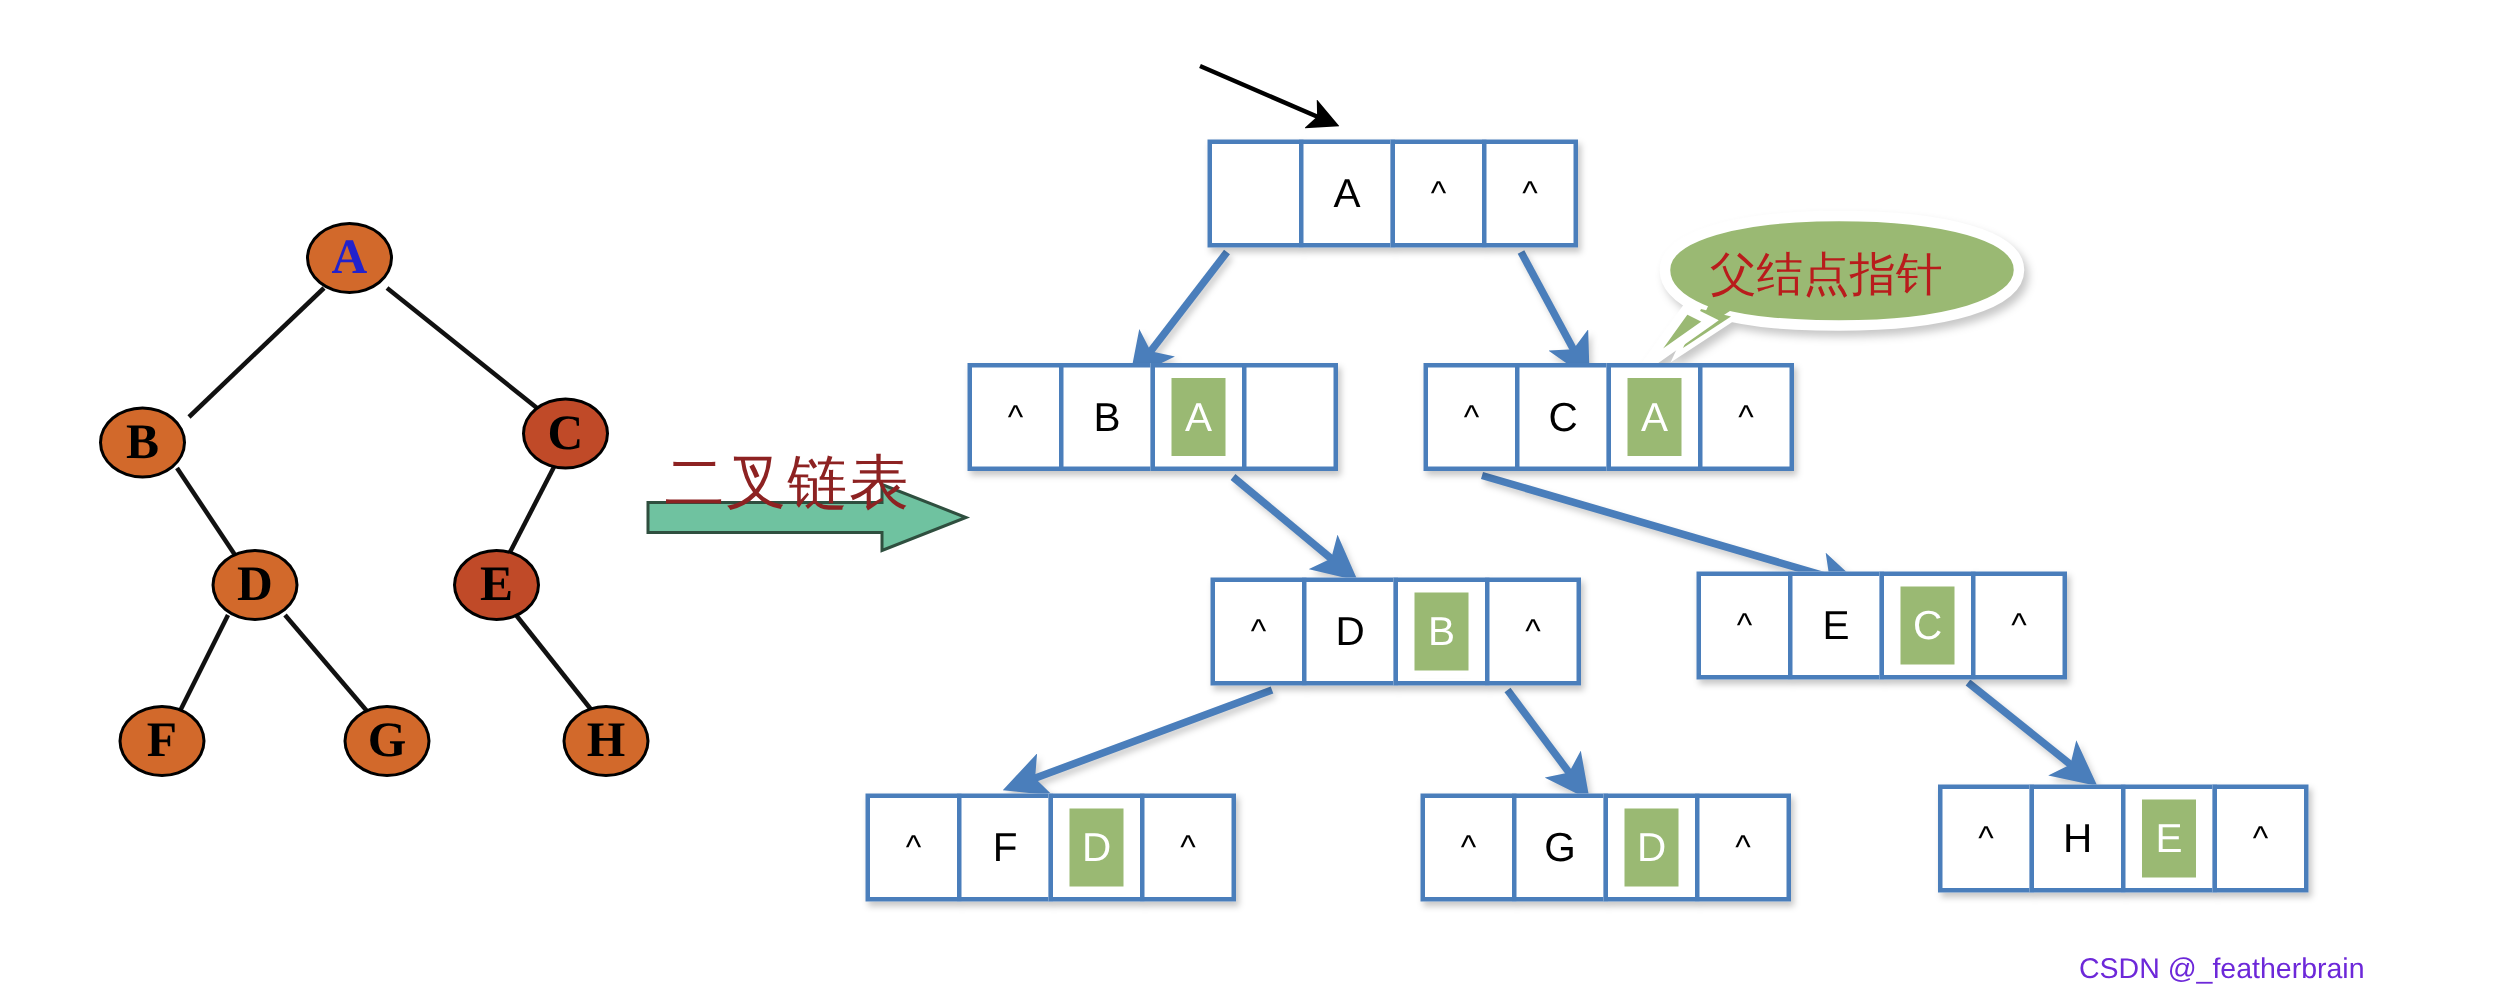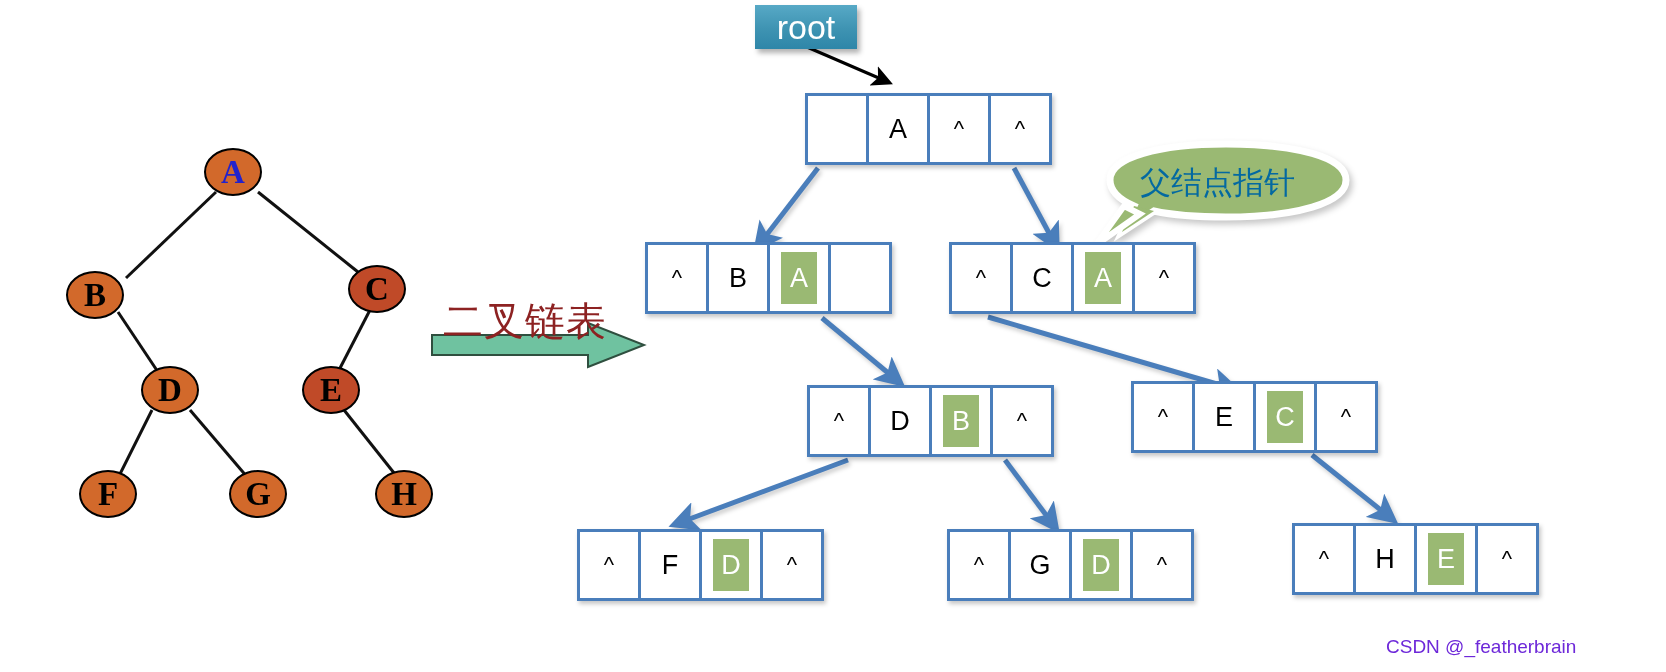--- a/index.html
+++ b/index.html
@@ -94,21 +94,21 @@
     font-size: 40px;
     font-weight: 400;
     white-space: nowrap;
     letter-spacing: 1px;
     margin-top: 16px;
   }
 
   
   #callout-text {
     position: absolute;
-    color: #0369a1;
+    color: #b91c1c;
     font-family: "Liberation Sans", sans-serif;
     font-size: 31px;
     white-space: nowrap;
     z-index: 6;
     text-align: center;
   }
 
   
   #watermark {
     position: absolute;
@@ -308,23 +308,20 @@
         </div>
         <div class="ll-cell parent">
           <span class="chip">E</span>
         </div>
         <div class="ll-cell caret">
           <span>^</span>
         </div>
       </div>
     </div>
 
-  <div id="root-label" style="left: 755px; top: 5px; width: 102px; height: 44px;">
-    <span>root</span>
-  </div>
 
   <div id="convert-label" style="left: 443px; top: 278px;">二叉链表</div>
 
   <div id="callout-text" style="left: 1140px; top: 162px;">父结点指针</div>
 
   <div id="watermark" style="left: 1386px; top: 636px;">CSDN @_featherbrain</div>
 
 </div>
 
 </body></html>

